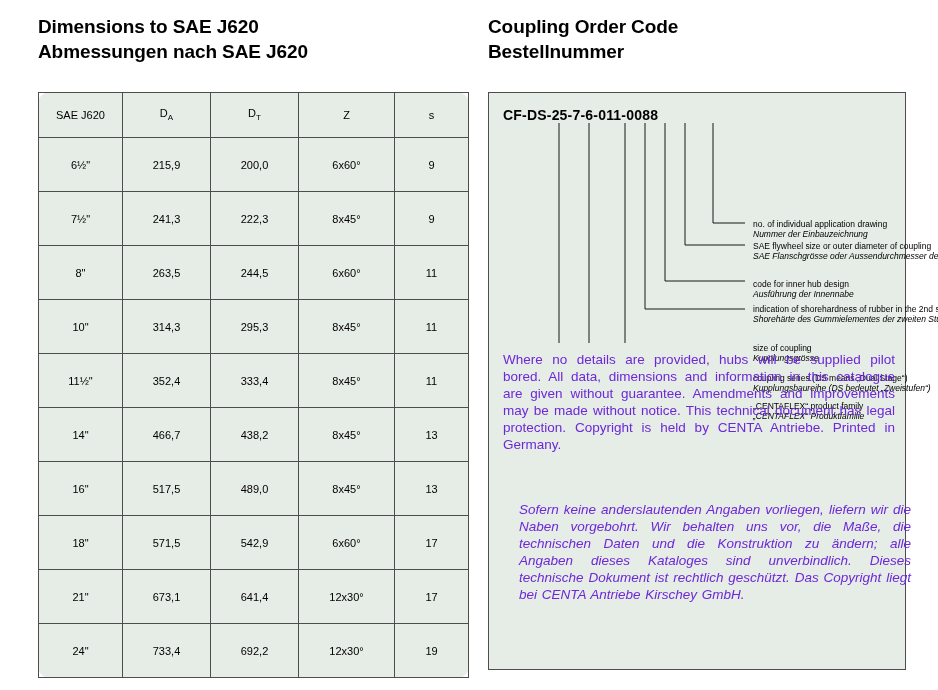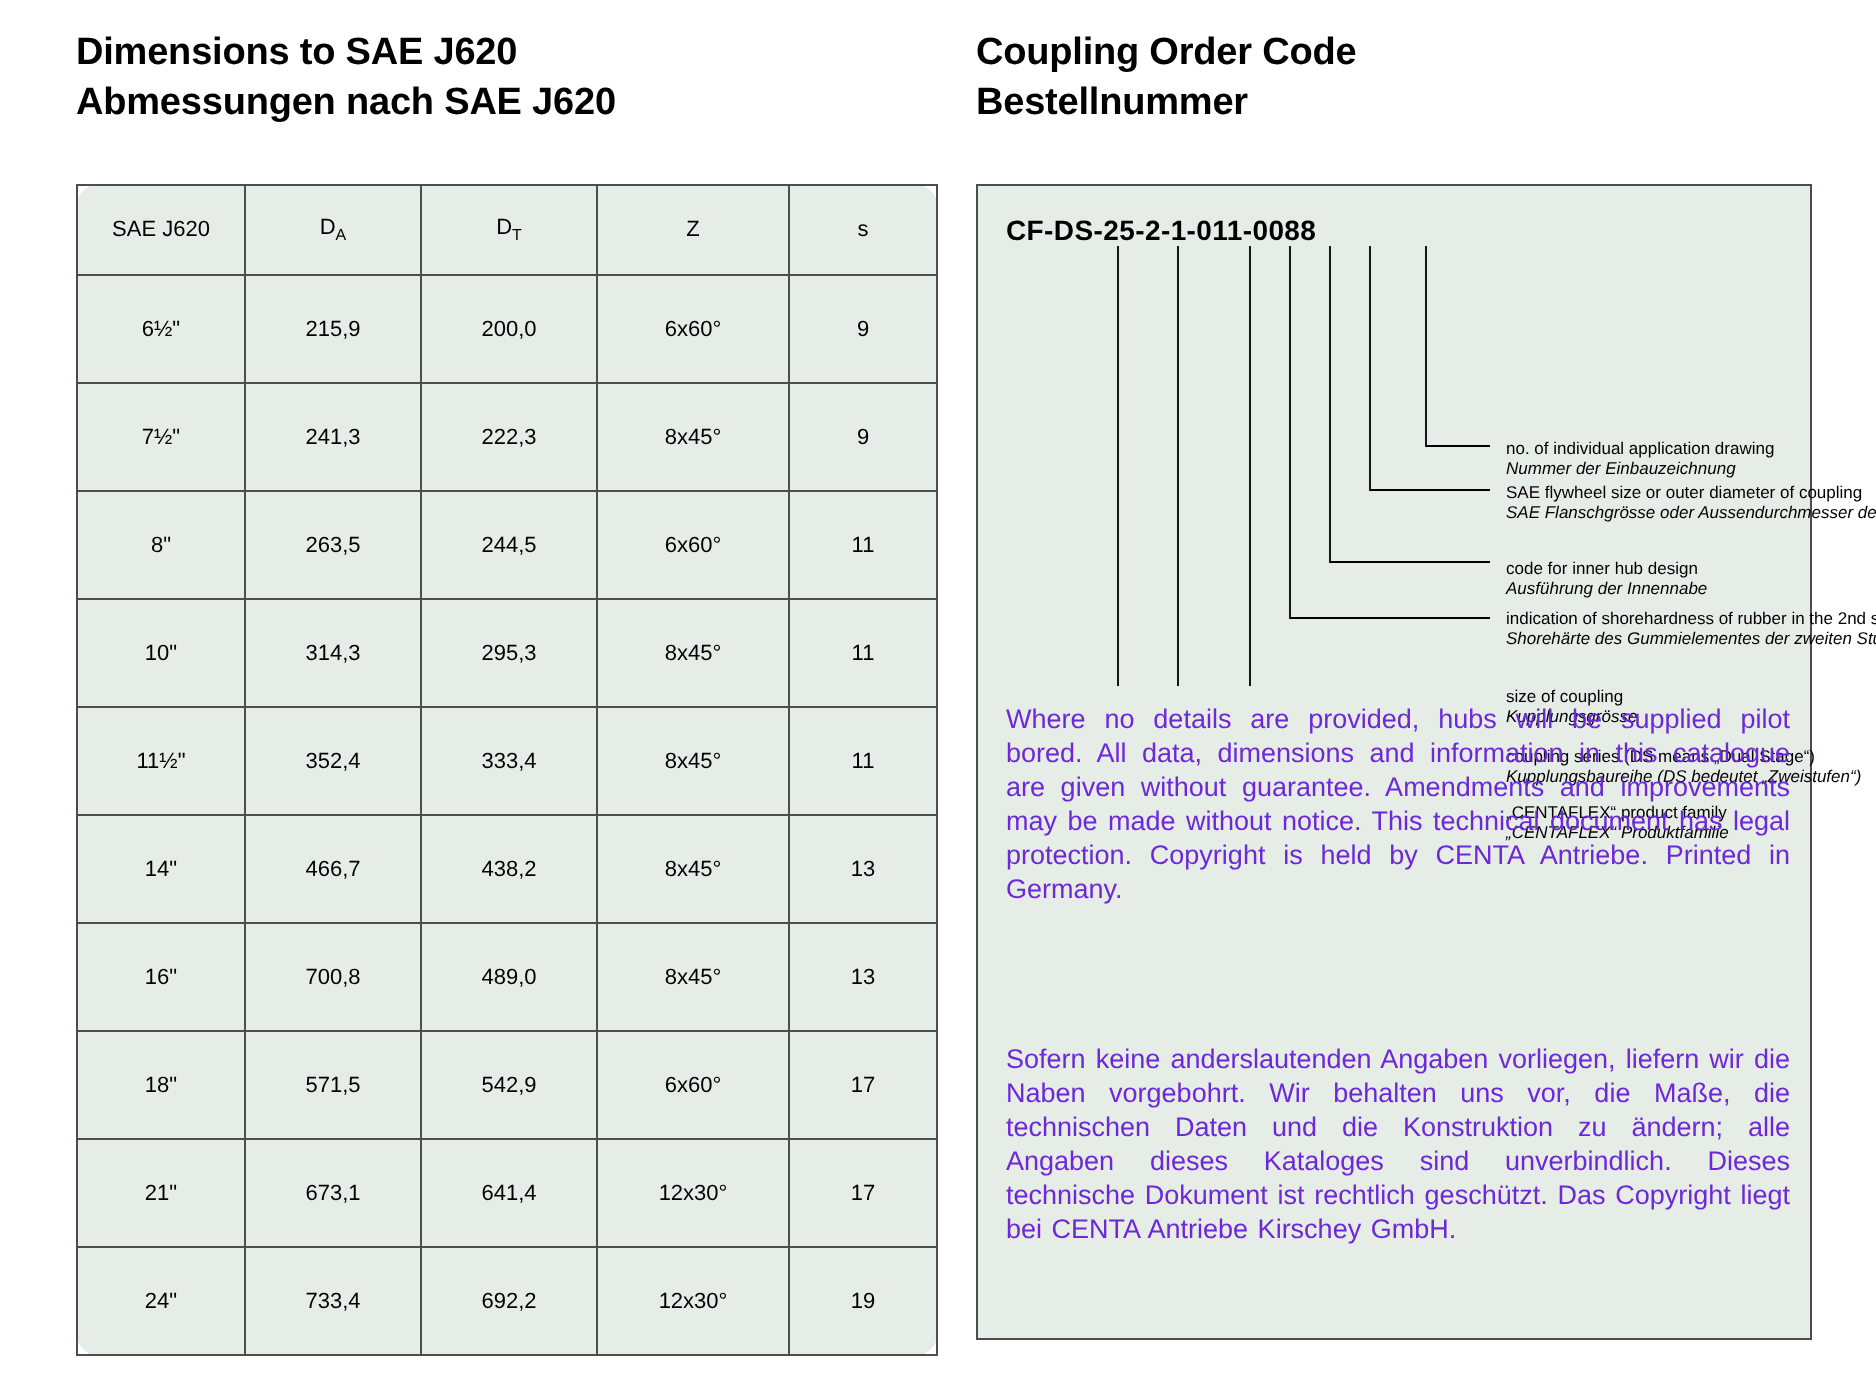--- a/index.html
+++ b/index.html
@@ -122,23 +122,25 @@
     font-size: 13.5px;
     line-height: 17px;
     color: #6d28d9;
   }
   .note-en {
     top: 258px;
     text-align: justify;
     word-spacing: 1px;
   }
   .note-de {
-    top: 428px;
+    top: 408px;
+    font-style: italic;
     text-align: justify;
     word-spacing: 1px;
+    margin-left: 16px;
   }
 </style>
 </head>
 <body>
 
 <div class="page">
 
   <div class="col-left">
     <h2 class="section-title">
       <span>Dimensions to SAE J620</span>
@@ -200,21 +202,21 @@
         </tr>
         <tr>
           <td>14"</td>
           <td>466,7</td>
           <td>438,2</td>
           <td>8x45°</td>
           <td>13</td>
         </tr>
         <tr>
           <td>16"</td>
-          <td>700,8</td>
+          <td>517,5</td>
           <td>489,0</td>
           <td>8x45°</td>
           <td>13</td>
         </tr>
         <tr>
           <td>18"</td>
           <td>571,5</td>
           <td>542,9</td>
           <td>6x60°</td>
           <td>17</td>
@@ -237,21 +239,21 @@
     </table>
   </div>
 
   <div class="col-right">
     <h2 class="section-title">
       <span>Coupling Order Code</span>
       <span class="ln2">Bestellnummer</span>
     </h2>
 
     <div class="order-box">
-      <div class="order-code">CF-DS-25-2-1-011-0088</div>
+      <div class="order-code">CF-DS-25-7-6-011-0088</div>
 
       <svg class="leaders" viewBox="0 0 418 250">
         <g stroke="#000" stroke-width="0.9" fill="none">
 
           <path d="M224,30 L224,130 L256,130"></path>
 
           <path d="M196,30 L196,152 L256,152"></path>
 
           <path d="M176,30 L176,188 L256,188"></path>
 

